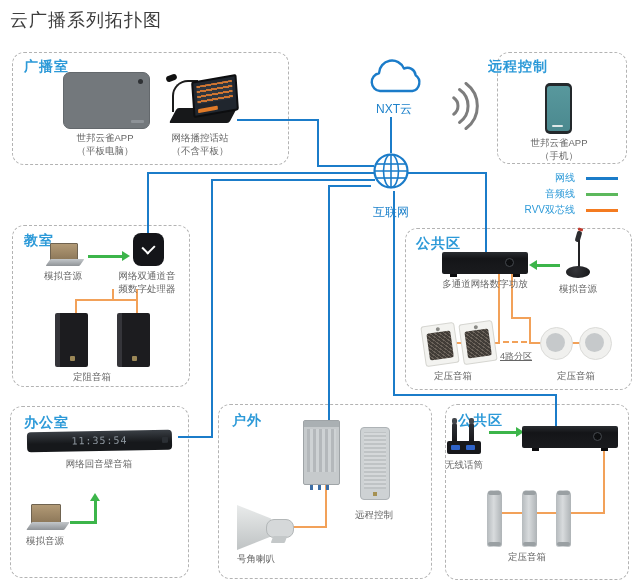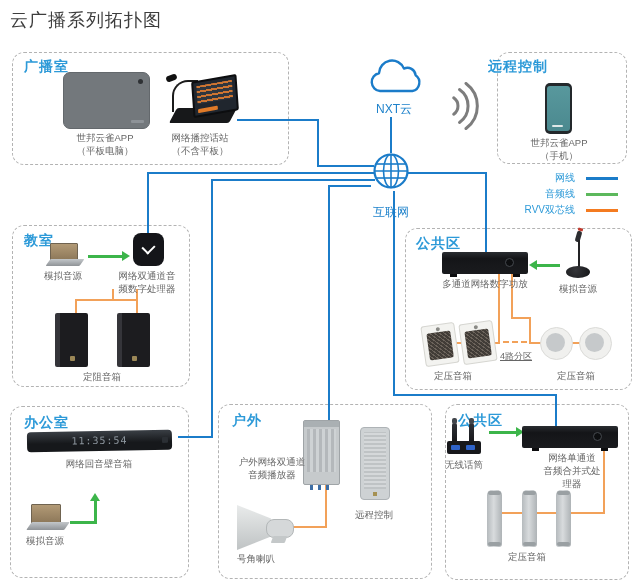--- a/index.html
+++ b/index.html
@@ -238,21 +238,21 @@
   </div>
   <div class="lbl" style="left:147px;top:270px;">网络双通道音
 频数字处理器</div>
 
   <div class="spk-black" style="left:55px;top:313px;">
     <div class="logo"></div>
   </div>
   <div class="spk-black" style="left:117px;top:313px;">
     <div class="logo"></div>
   </div>
-  <div class="lbl" style="left:102px;top:371px;">定阻音箱</div>
+  <div class="lbl" style="left:92px;top:371px;">定阻音箱</div>
 
   <div class="rack" style="left:442px;top:252px;width:86px;height:22px;">
     <div class="knob" style="right:14px;top:6px;"></div>
     <div class="foot" style="left:8px;"></div>
     <div class="foot" style="right:8px;"></div>
   </div>
   <div class="lbl" style="left:485px;top:278px;">多通道网络数字功放</div>
 
   <div class="gneck-red"></div>
   <div class="gneck-cap"></div>
@@ -288,22 +288,20 @@
 
   <div class="laptop-scr" style="left:31px;top:504px;width:28px;height:19px;"></div>
   <div class="laptop-base" style="left:29px;top:522px;width:38px;height:8px;"></div>
   <div class="lbl" style="left:45px;top:535px;">模拟音源</div>
 
   <div class="outplayer">
     <div class="cap"></div>
     <div class="ribs"></div>
     <div class="pins"></div>
   </div>
-  <div class="lbl" style="left:272px;top:456px;">户外网络双通道
-音频播放器</div>
 
   <div class="colspk-lg">
     <div class="mesh"></div>
     <div class="logo"></div>
   </div>
   <div class="lbl" style="left:374px;top:509px;">远程控制</div>
 
   <div class="horn-bell"></div>
   <div class="horn-driver"></div>
   <div class="horn-foot"></div>
@@ -319,22 +317,20 @@
     <div class="win" style="left:4px;"></div>
     <div class="win" style="left:19px;"></div>
   </div>
   <div class="lbl" style="left:464px;top:459px;">无线话筒</div>
 
   <div class="rack" style="left:522px;top:426px;width:96px;height:22px;">
     <div class="knob" style="right:16px;top:6px;"></div>
     <div class="foot" style="left:10px;"></div>
     <div class="foot" style="right:10px;"></div>
   </div>
-  <div class="lbl" style="left:572px;top:452px;">网络单通道
-音频合并式处理器</div>
 
   <div class="colspk-sm" style="left:487px;top:490px;">
     <div class="cap" style="top:1px;"></div>
     <div class="cap" style="bottom:1px;"></div>
   </div>
   <div class="colspk-sm" style="left:522px;top:490px;">
     <div class="cap" style="top:1px;"></div>
     <div class="cap" style="bottom:1px;"></div>
   </div>
   <div class="colspk-sm" style="left:556px;top:490px;">

